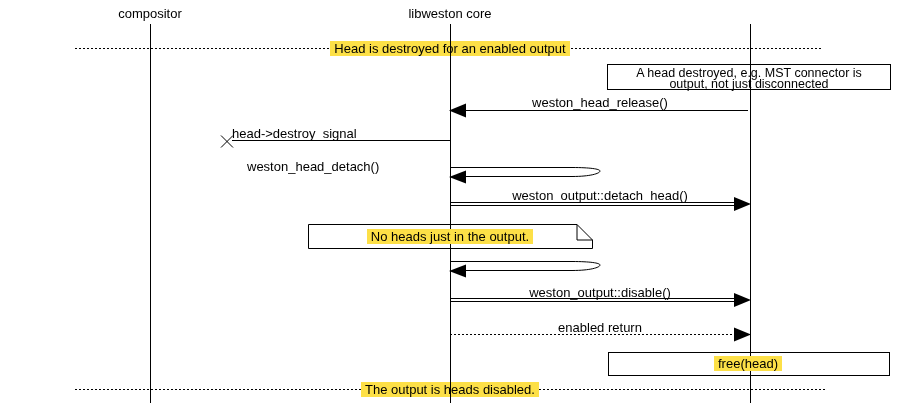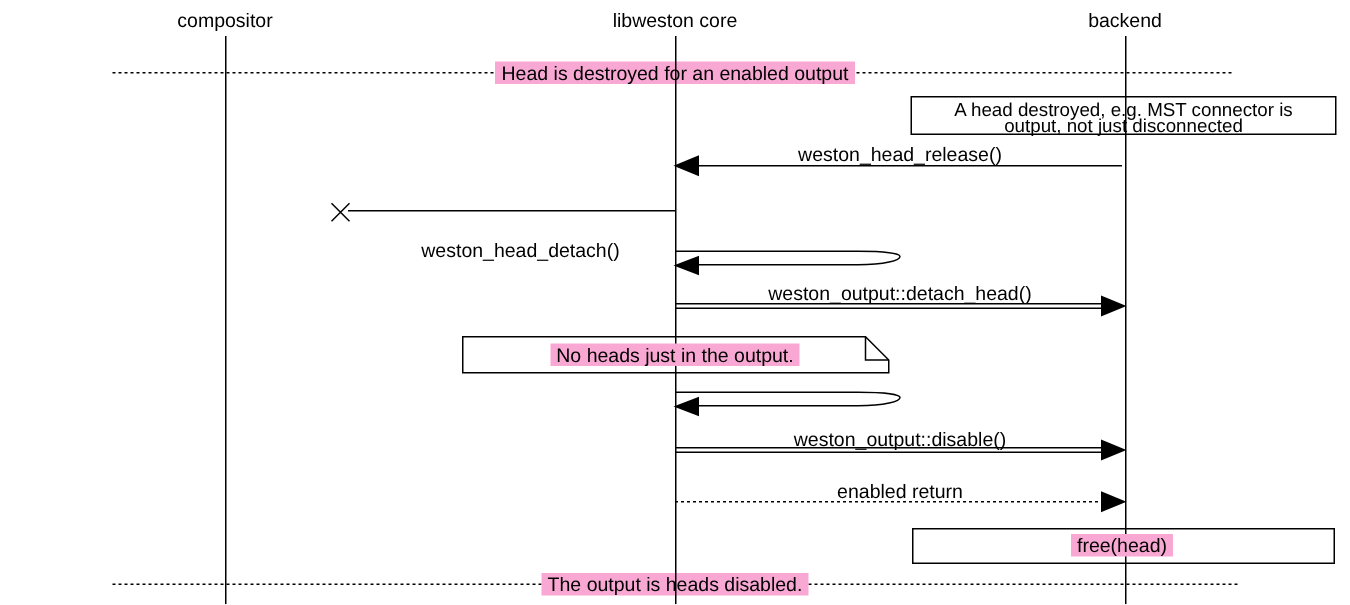--- a/index.html
+++ b/index.html
@@ -6,22 +6,22 @@
   .canvas{
     position:relative;width:900px;height:403px;background:#fff;overflow:hidden;
     font-family:"Liberation Sans","DejaVu Sans",sans-serif;color:#000;
   }
   .canvas svg{position:absolute;left:0;top:0;}
   .layerA{z-index:1;}
   .layerB{z-index:3;}
   .txt{position:absolute;font-size:13px;line-height:15px;white-space:nowrap;z-index:2;}
   .txt.over{z-index:4;}
   .ctr{text-align:center;}
-  .rgt{text-align:center;}
-  .mask{background:#f9a8d4;padding:0 4px;text-align:right;}
+  .rgt{text-align:left;}
+  .mask{background:#fde047;padding:0 4px;text-align:right;}
   .notetxt{font-size:12.5px;line-height:12px;}
 </style>
 </head>
 <body>
 
 <div class="canvas">
 
   <svg class="layerA" width="900" height="403" viewBox="0 0 900 403">
 
     <path d="M75,48.5 H823" stroke="#000" stroke-width="1" stroke-dasharray="2,2" fill="none"></path>
@@ -64,29 +64,29 @@
   </div>
 
   <svg class="layerB" width="900" height="403" viewBox="0 0 900 403">
     <path d="M150.5,24 V403" stroke="#000" stroke-width="1" fill="none"></path>
     <path d="M450.5,24 V403" stroke="#000" stroke-width="1" fill="none"></path>
     <path d="M750.5,24 V403" stroke="#000" stroke-width="1" fill="none"></path>
   </svg>
 
   <div class="txt ctr over" style="left:375px;top:6px;width:150px">libweston core</div>
   <div class="txt ctr over" style="left:75px;top:6px;width:150px">compositor</div>
-  <div class="txt ctr over" style="left:675px;top:6px;width:150px">backend</div>
 
   <div class="txt ctr over notetxt" style="left:608px;top:66.5px;width:282px">A head destroyed, e.g. MST connector is</div>
   <div class="txt ctr over notetxt" style="left:608px;top:78px;width:282px">output, not just disconnected</div>
   <div class="txt ctr over" style="left:308px;top:229px;width:284px">
     <span class="mask">No heads just in the output.</span>
   </div>
 
   <div class="txt ctr over" style="left:460px;top:95px;width:280px">weston_head_release()</div>
+  <div class="txt over" style="left:232px;top:126px">head-&gt;destroy_signal</div>
   <div class="txt rgt over" style="left:247px;top:159px;width:200px">weston_head_detach()</div>
   <div class="txt ctr over" style="left:460px;top:188px;width:280px">weston_output::detach_head()</div>
   <div class="txt ctr over" style="left:460px;top:285px;width:280px">weston_output::disable()</div>
   <div class="txt ctr over" style="left:460px;top:320px;width:280px">enabled return</div>
 
   <div class="txt ctr over" style="left:608px;top:356px;width:280px">
     <span class="mask">free(head)</span>
   </div>
 
 </div>

